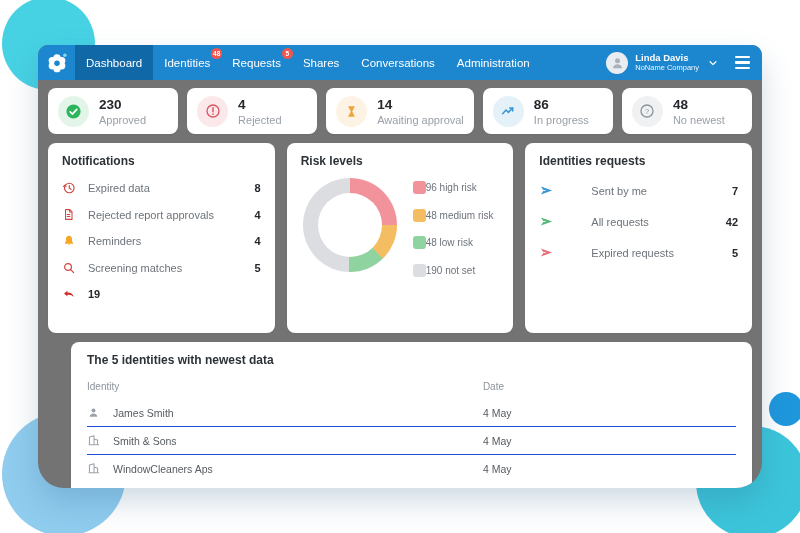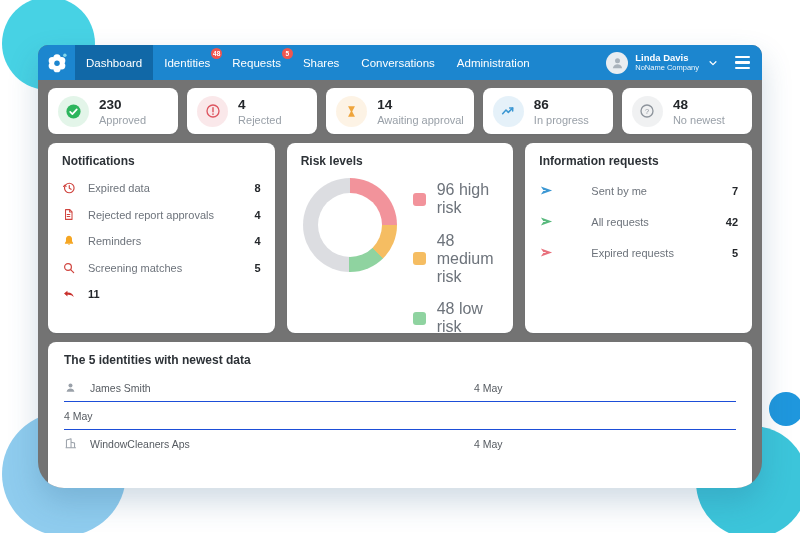--- a/index.html
+++ b/index.html
@@ -53,24 +53,24 @@
   .n-row{display:flex;align-items:center;gap:11px;height:26.5px;cursor:pointer;}
   .n-row.tall{height:31px;gap:37px;}
   .n-icon{display:flex;align-items:center;flex:0 0 15px;}
   .n-label{flex:1;font-size:11px;color:#6d737b;}
   .n-count{font-size:11px;font-weight:bold;color:#24272b;}
 
   .risk-body{display:flex;gap:16px;margin-top:10px;}
   .donut{width:94px;height:94px;border-radius:50%;position:relative;flex:0 0 auto;margin-left:2px;}
   .donut::after{content:"";position:absolute;inset:15px;border-radius:50%;background:#fff;}
   .legend{display:flex;flex-direction:column;gap:14.5px;margin-top:3px;}
-  .legend-item{display:flex;align-items:center;gap:11px;font-size:16px;color:#6d737b;}
+  .legend-item{display:flex;align-items:center;font-size:10px;color:#6d737b;}
   .swatch{width:13px;height:13px;border-radius:3px;flex:0 0 auto;}
 
-  .table-card{flex:1;overflow:hidden;display:flex;flex-direction:column;padding:11px 16px 0;}
+  .table-card{flex:1;overflow:hidden;display:flex;flex-direction:column;padding:11px 16px 0;margin-left:23px;}
   .t-head{display:flex;font-size:10px;color:#8d949c;padding:7px 0 7px;}
   .col-a{flex:0 0 61%;display:flex;align-items:center;gap:11px;}
   .col-b{flex:1;}
   .t-row{display:flex;align-items:center;min-height:27px;font-size:10.5px;color:#565b61;
          border-bottom:1px solid #1d4ed8;cursor:pointer;}
   .t-row:last-child{border-bottom:none;}
   .row-icon{display:flex;align-items:center;color:#9aa1a9;flex:0 0 15px;}
   svg{display:block;}
 </style>
 </head>
@@ -260,21 +260,21 @@
           <span class="n-label">Screening matches</span>
           <span class="n-count">5</span>
         </div>
 
         <div class="n-row">
           <span class="n-icon" style="color: rgb(201, 48, 44);">
             <svg width="14" height="14" viewBox="0 0 24 24" fill="currentColor">
                 <path d="M3.5 11.2L9.3 6.6v3c6.2-.2 9.6 2.5 10.8 7.8-2.7-3.3-5.8-4.4-10.8-4.1v2.9z"></path>
               </svg>
           </span>
-          <span class="n-count">11</span>
+          <span class="n-count">19</span>
         </div>
       </div>
 
       <div class="card panel">
         <div class="panel-title">Risk levels</div>
         <div class="risk-body">
           <div class="donut" style="background: conic-gradient(rgb(242, 147, 155) 0deg, rgb(242, 147, 155) 90.47deg, rgb(245, 189, 98) 90.47deg, rgb(245, 189, 98) 135.71deg, rgb(143, 211, 160) 135.71deg, rgb(143, 211, 160) 180.94deg, rgb(220, 221, 225) 180.94deg, rgb(220, 221, 225) 360deg);"></div>
           <div class="legend">
             <div class="legend-item">
               <span class="swatch" style="background: rgb(242, 147, 155);"></span>
@@ -290,21 +290,21 @@
             </div>
             <div class="legend-item">
               <span class="swatch" style="background: rgb(220, 221, 225);"></span>
               <span>190 not set</span>
             </div>
           </div>
         </div>
       </div>
 
       <div class="card panel">
-        <div class="panel-title">Information requests</div>
+        <div class="panel-title">Identities requests</div>
 
         <div class="n-row tall">
           <span class="n-icon" style="color: rgb(59, 151, 211);">
             <svg width="15" height="15" viewBox="0 0 24 24" fill="currentColor">
                 <path d="M3 5.6l18 6.4-18 6.4 4.4-6.4z"></path>
                 <path d="M3.6 12h7" stroke="#fff" stroke-width="1.4"></path>
               </svg>
           </span>
           <span class="n-label">Sent by me</span>
           <span class="n-count">7</span>
@@ -329,47 +329,61 @@
               </svg>
           </span>
           <span class="n-label">Expired requests</span>
           <span class="n-count">5</span>
         </div>
       </div>
     </div>
 
     <div class="card table-card">
       <div class="panel-title">The 5 identities with newest data</div>
+      <div class="t-head">
+        <span class="col-a">Identity</span>
+        <span class="col-b">Date</span>
+      </div>
 
       <div class="t-row">
         <span class="col-a">
           <span class="row-icon">
             <svg width="13" height="13" viewBox="0 0 24 24" fill="currentColor">
                 <circle cx="12" cy="8.3" r="3.7"></circle>
                 <path d="M4.8 20c.9-4 3.8-6 7.2-6s6.3 2 7.2 6z"></path>
               </svg>
           </span>
           <span>James Smith</span>
         </span>
-        <span class="col-b">4 May</span>
-      </div>
-
-      <div class="t-row">
         <span class="col-b">4 May</span>
       </div>
 
       <div class="t-row">
         <span class="col-a">
           <span class="row-icon">
             <svg width="13" height="13" viewBox="0 0 24 24" fill="none" stroke="currentColor" stroke-width="1.9" stroke-linejoin="round">
                 <path d="M4.5 20V5.5L13 3.4V20"></path>
                 <path d="M13 9.5l6.5 1.8V20"></path>
                 <path d="M3 20h19"></path>
               </svg>
           </span>
+          <span>Smith &amp; Sons</span>
+        </span>
+        <span class="col-b">4 May</span>
+      </div>
+
+      <div class="t-row">
+        <span class="col-a">
+          <span class="row-icon">
+            <svg width="13" height="13" viewBox="0 0 24 24" fill="none" stroke="currentColor" stroke-width="1.9" stroke-linejoin="round">
+                <path d="M4.5 20V5.5L13 3.4V20"></path>
+                <path d="M13 9.5l6.5 1.8V20"></path>
+                <path d="M3 20h19"></path>
+              </svg>
+          </span>
           <span>WindowCleaners Aps</span>
         </span>
         <span class="col-b">4 May</span>
       </div>
 
     </div>
 
   </div>
 </div>
 

